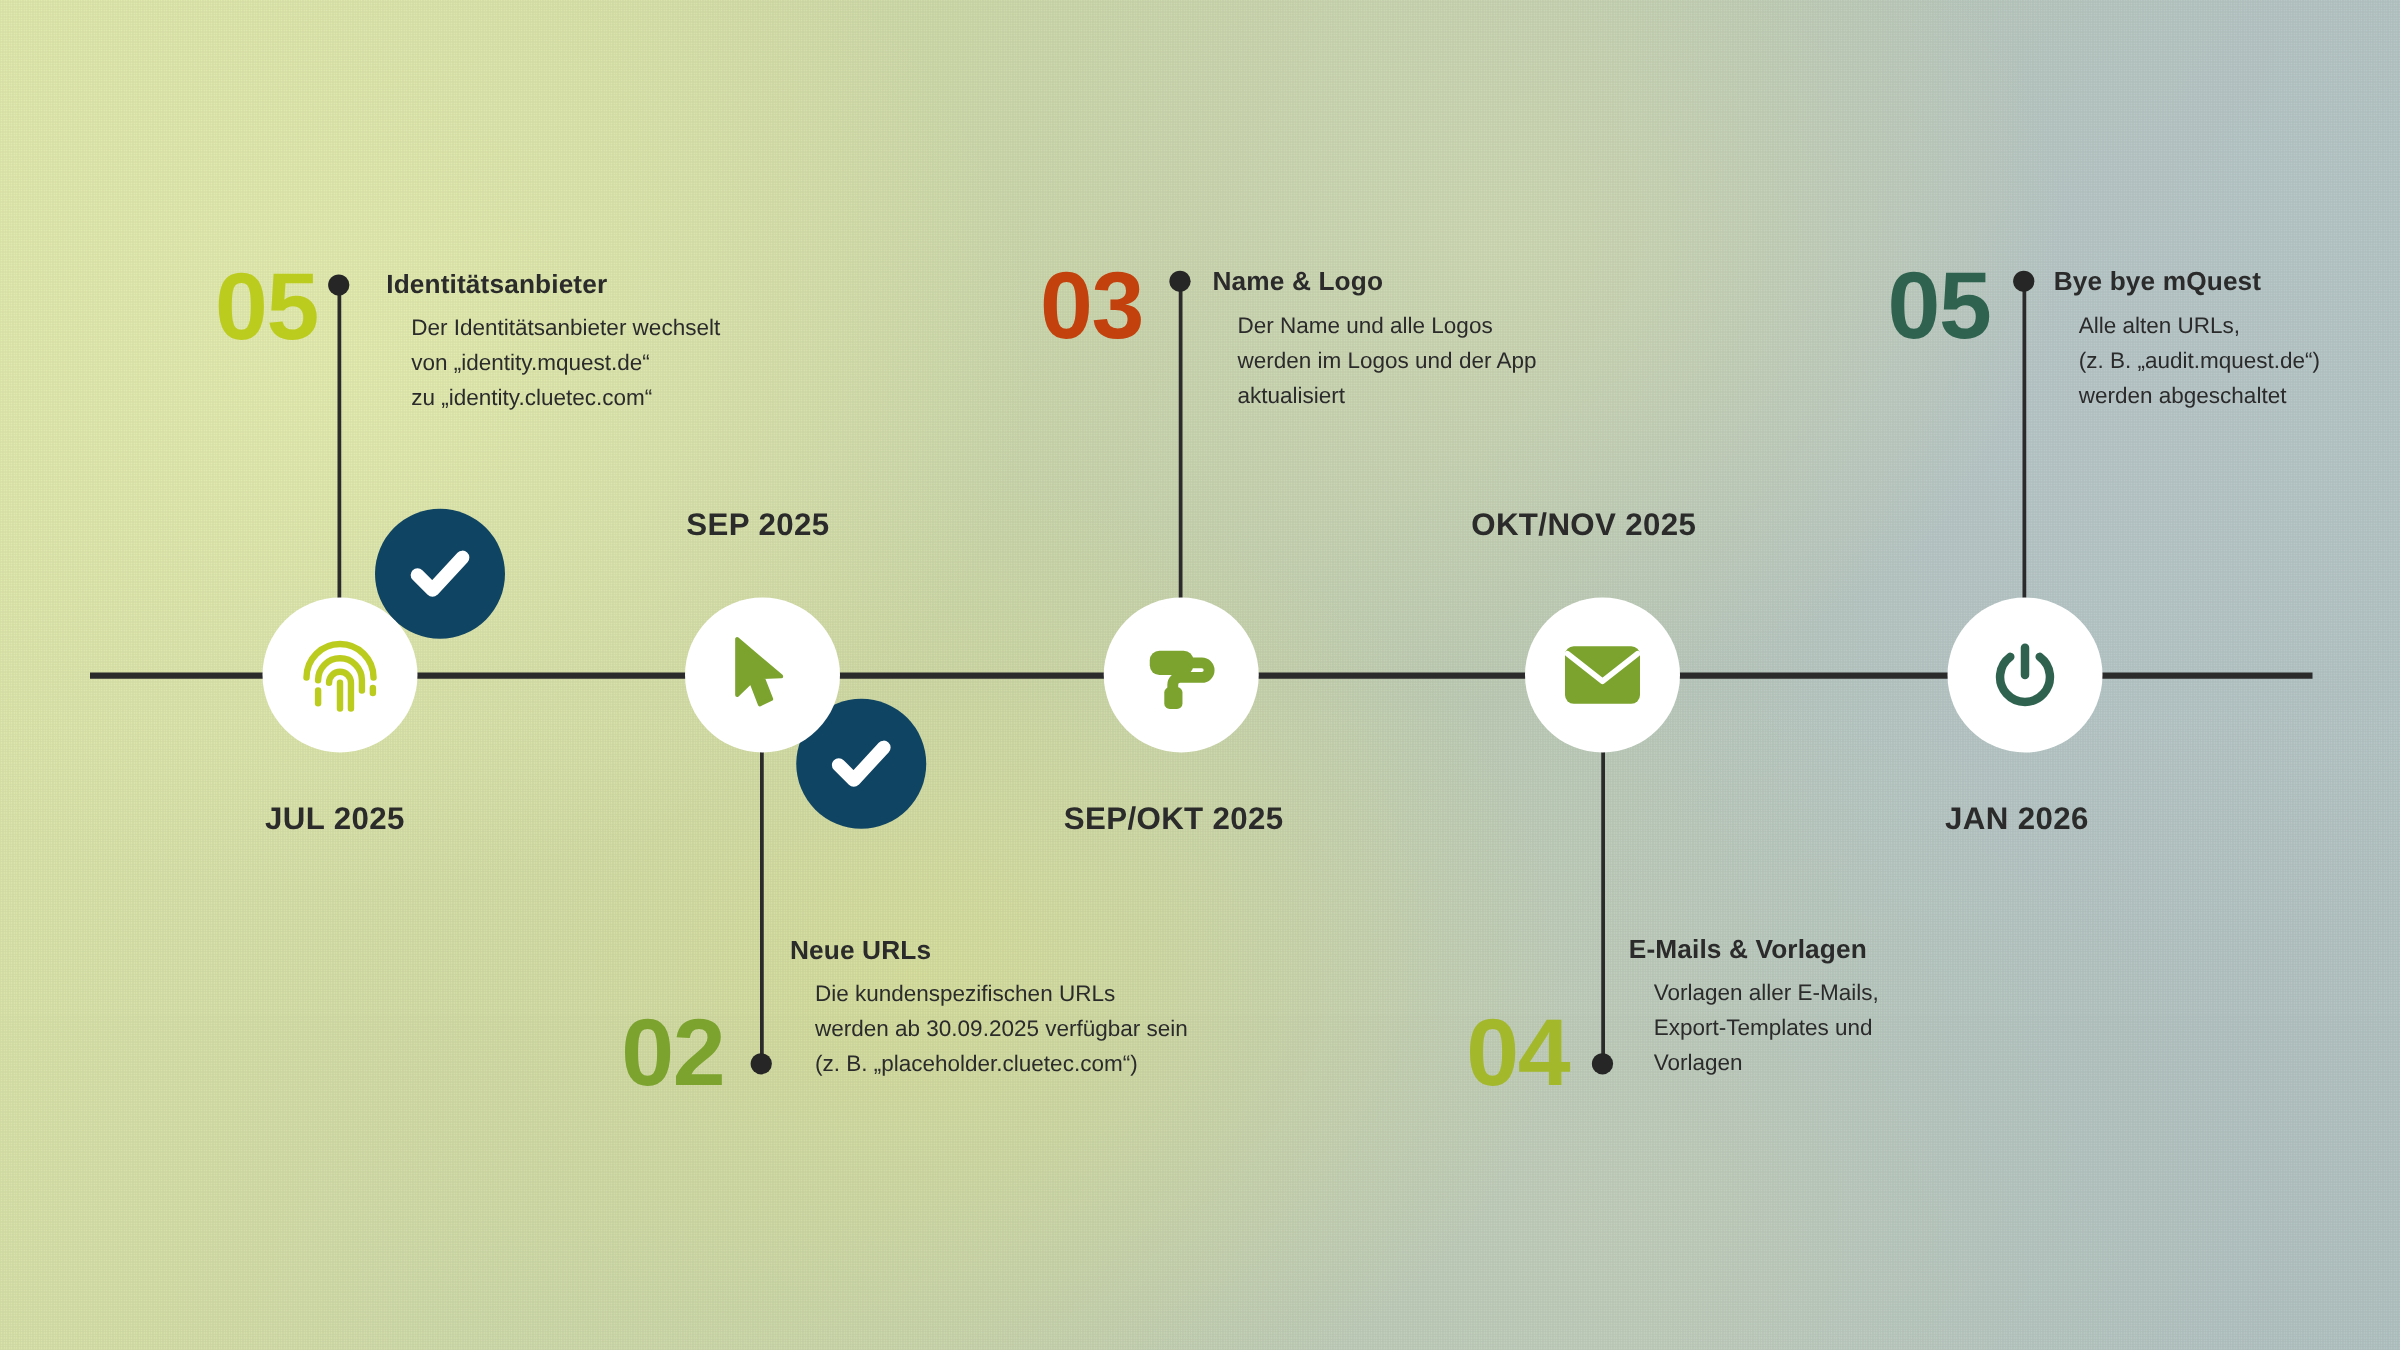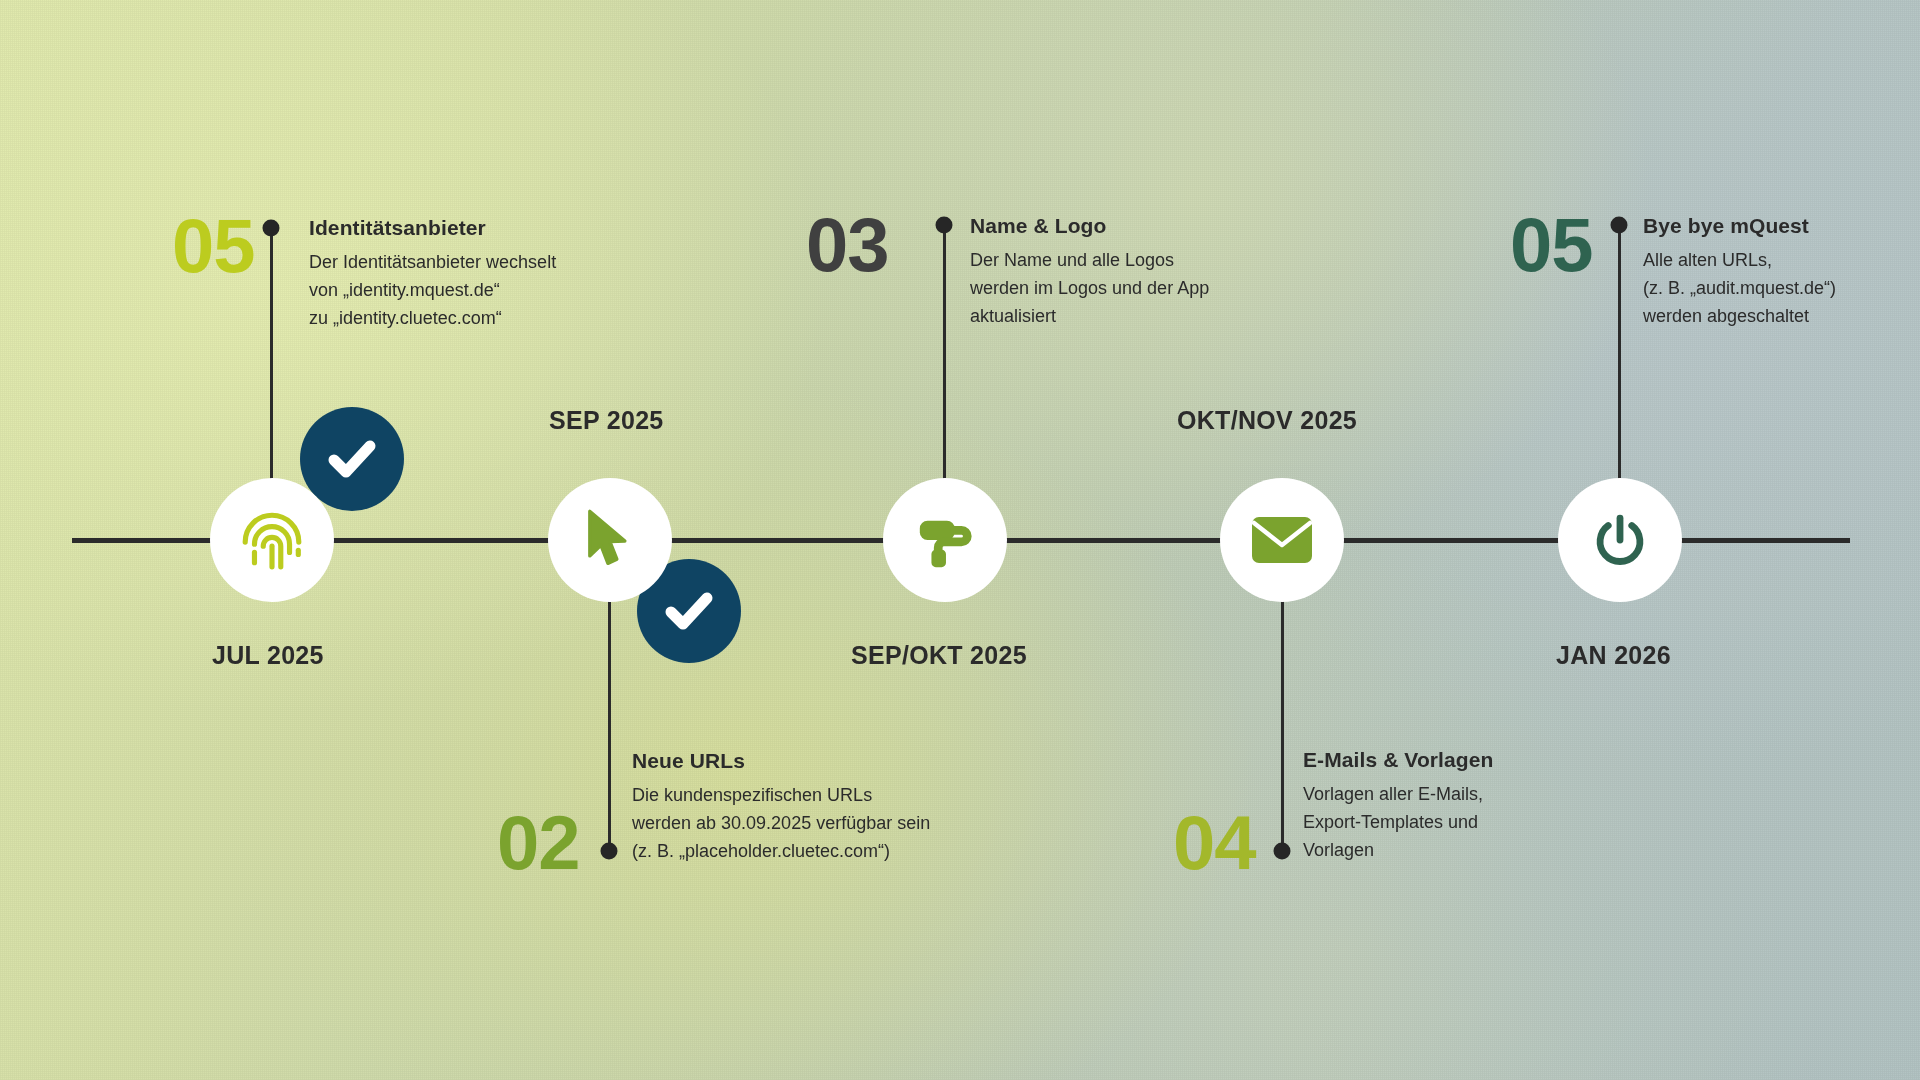--- a/index.html
+++ b/index.html
@@ -101,21 +101,21 @@
     letter-spacing: .1px;
     margin: 0 0 8px 0;
     white-space: nowrap;
   }
   .entry-body {
     font-size: 18px;
     line-height: 28px;
     color: #2b2b2b;
     margin: 0;
   }
-  .entry-body span { display: block; white-space: nowrap; }
+  .entry-body span { display: block; white-space: nowrap; margin-left: 20px; }
 
   .num {
     position: absolute;
     font-size: 76px;
     font-weight: bold;
     letter-spacing: -1px;
     line-height: 1;
     z-index: 5;
   }
 
@@ -197,21 +197,21 @@
 
 <div class="node" style="left:1620px; top:540px;">
   <svg width="58" height="58" viewBox="0 0 64 64">
     <path d="M19 16 A22 22 0 1 0 45 16" fill="none" stroke="#2f6350" stroke-width="7.5" stroke-linecap="round"></path>
     <line x1="32" y1="8" x2="32" y2="32" stroke="#2f6350" stroke-width="7.5" stroke-linecap="round"></line>
   </svg>
 </div>
 
 <div class="num" style="left:172px; top:208px; color:#bccc1f;">05</div>
 <div class="num" style="left:497px; top:805px; color:#7ba32e;">02</div>
-<div class="num" style="left:806px; top:207px; color:#404040;">03</div>
+<div class="num" style="left:832px; top:207px; color:#c2410c;">03</div>
 <div class="num" style="left:1173px; top:805px; color:#a3b82b;">04</div>
 <div class="num" style="left:1510px; top:207px; color:#2f6350;">05</div>
 
 <div class="date-label" style="left:212px; top:641px;">JUL 2025</div>
 <div class="date-label" style="left:549px; top:406px;">SEP 2025</div>
 <div class="date-label" style="left:851px; top:641px;">SEP/OKT 2025</div>
 <div class="date-label" style="left:1177px; top:406px;">OKT/NOV 2025</div>
 <div class="date-label" style="left:1556px; top:641px;">JAN 2026</div>
 
 <div class="entry" style="left:309px; top:216px;">

